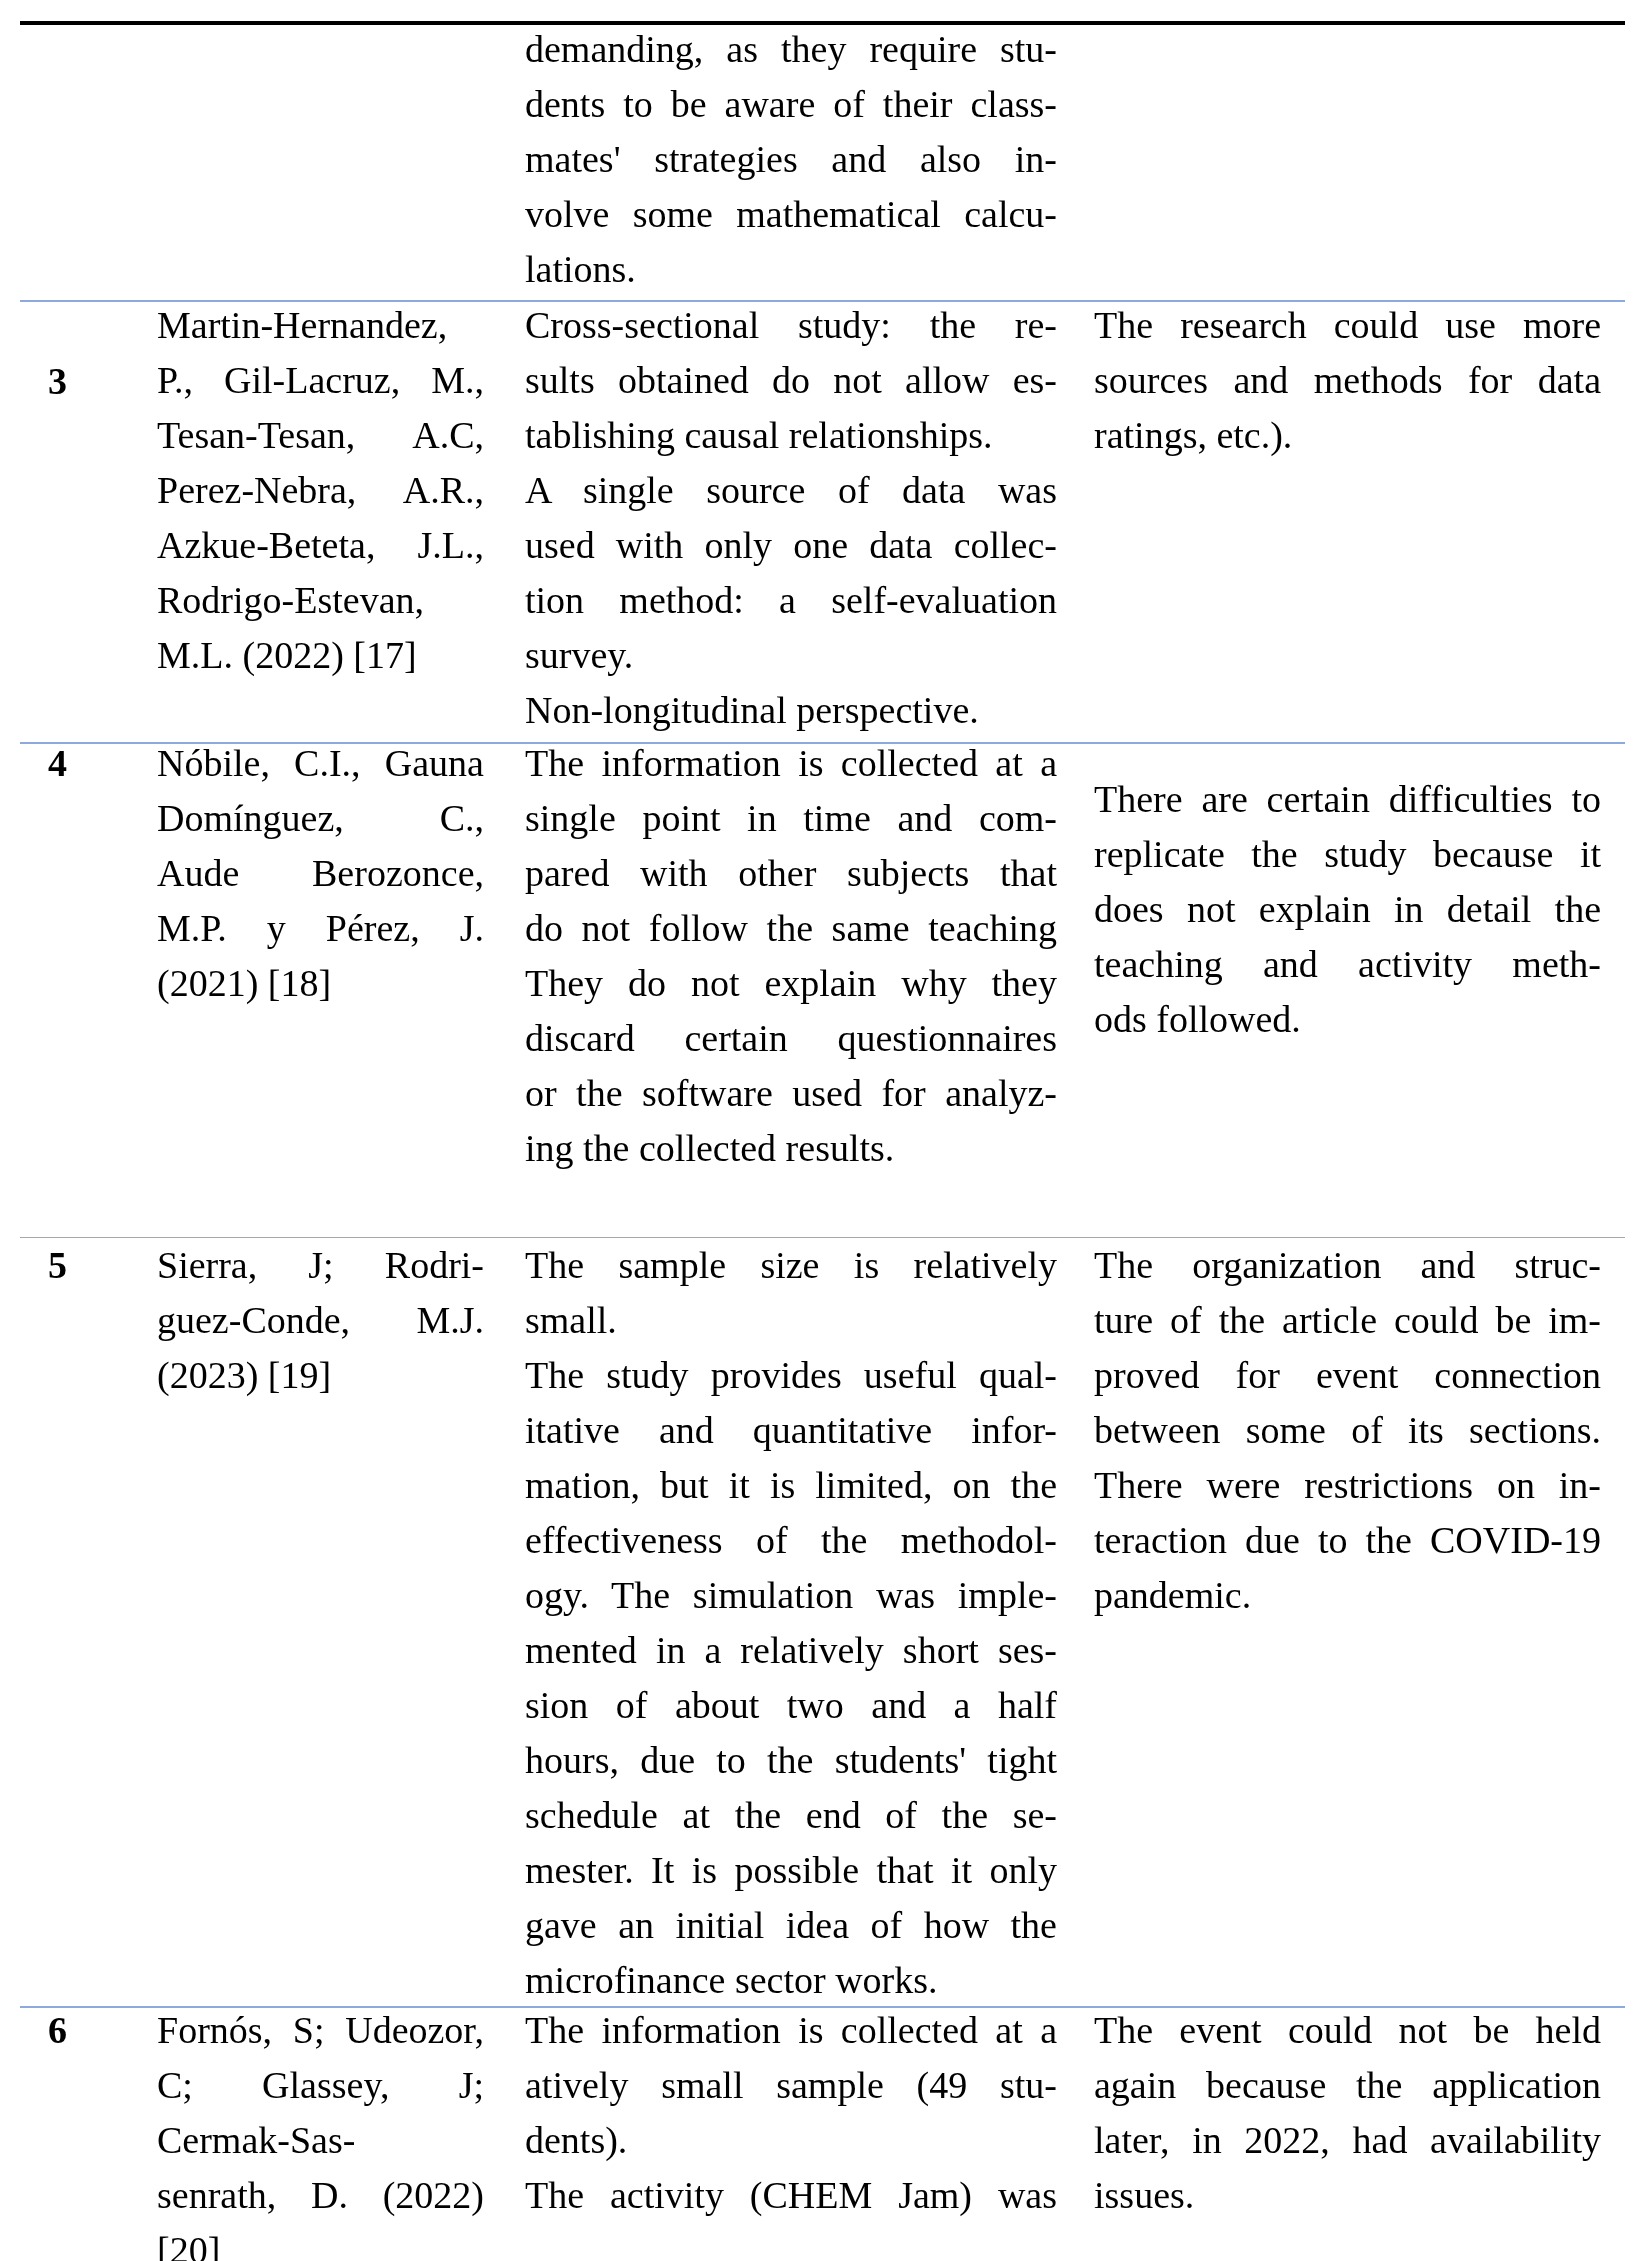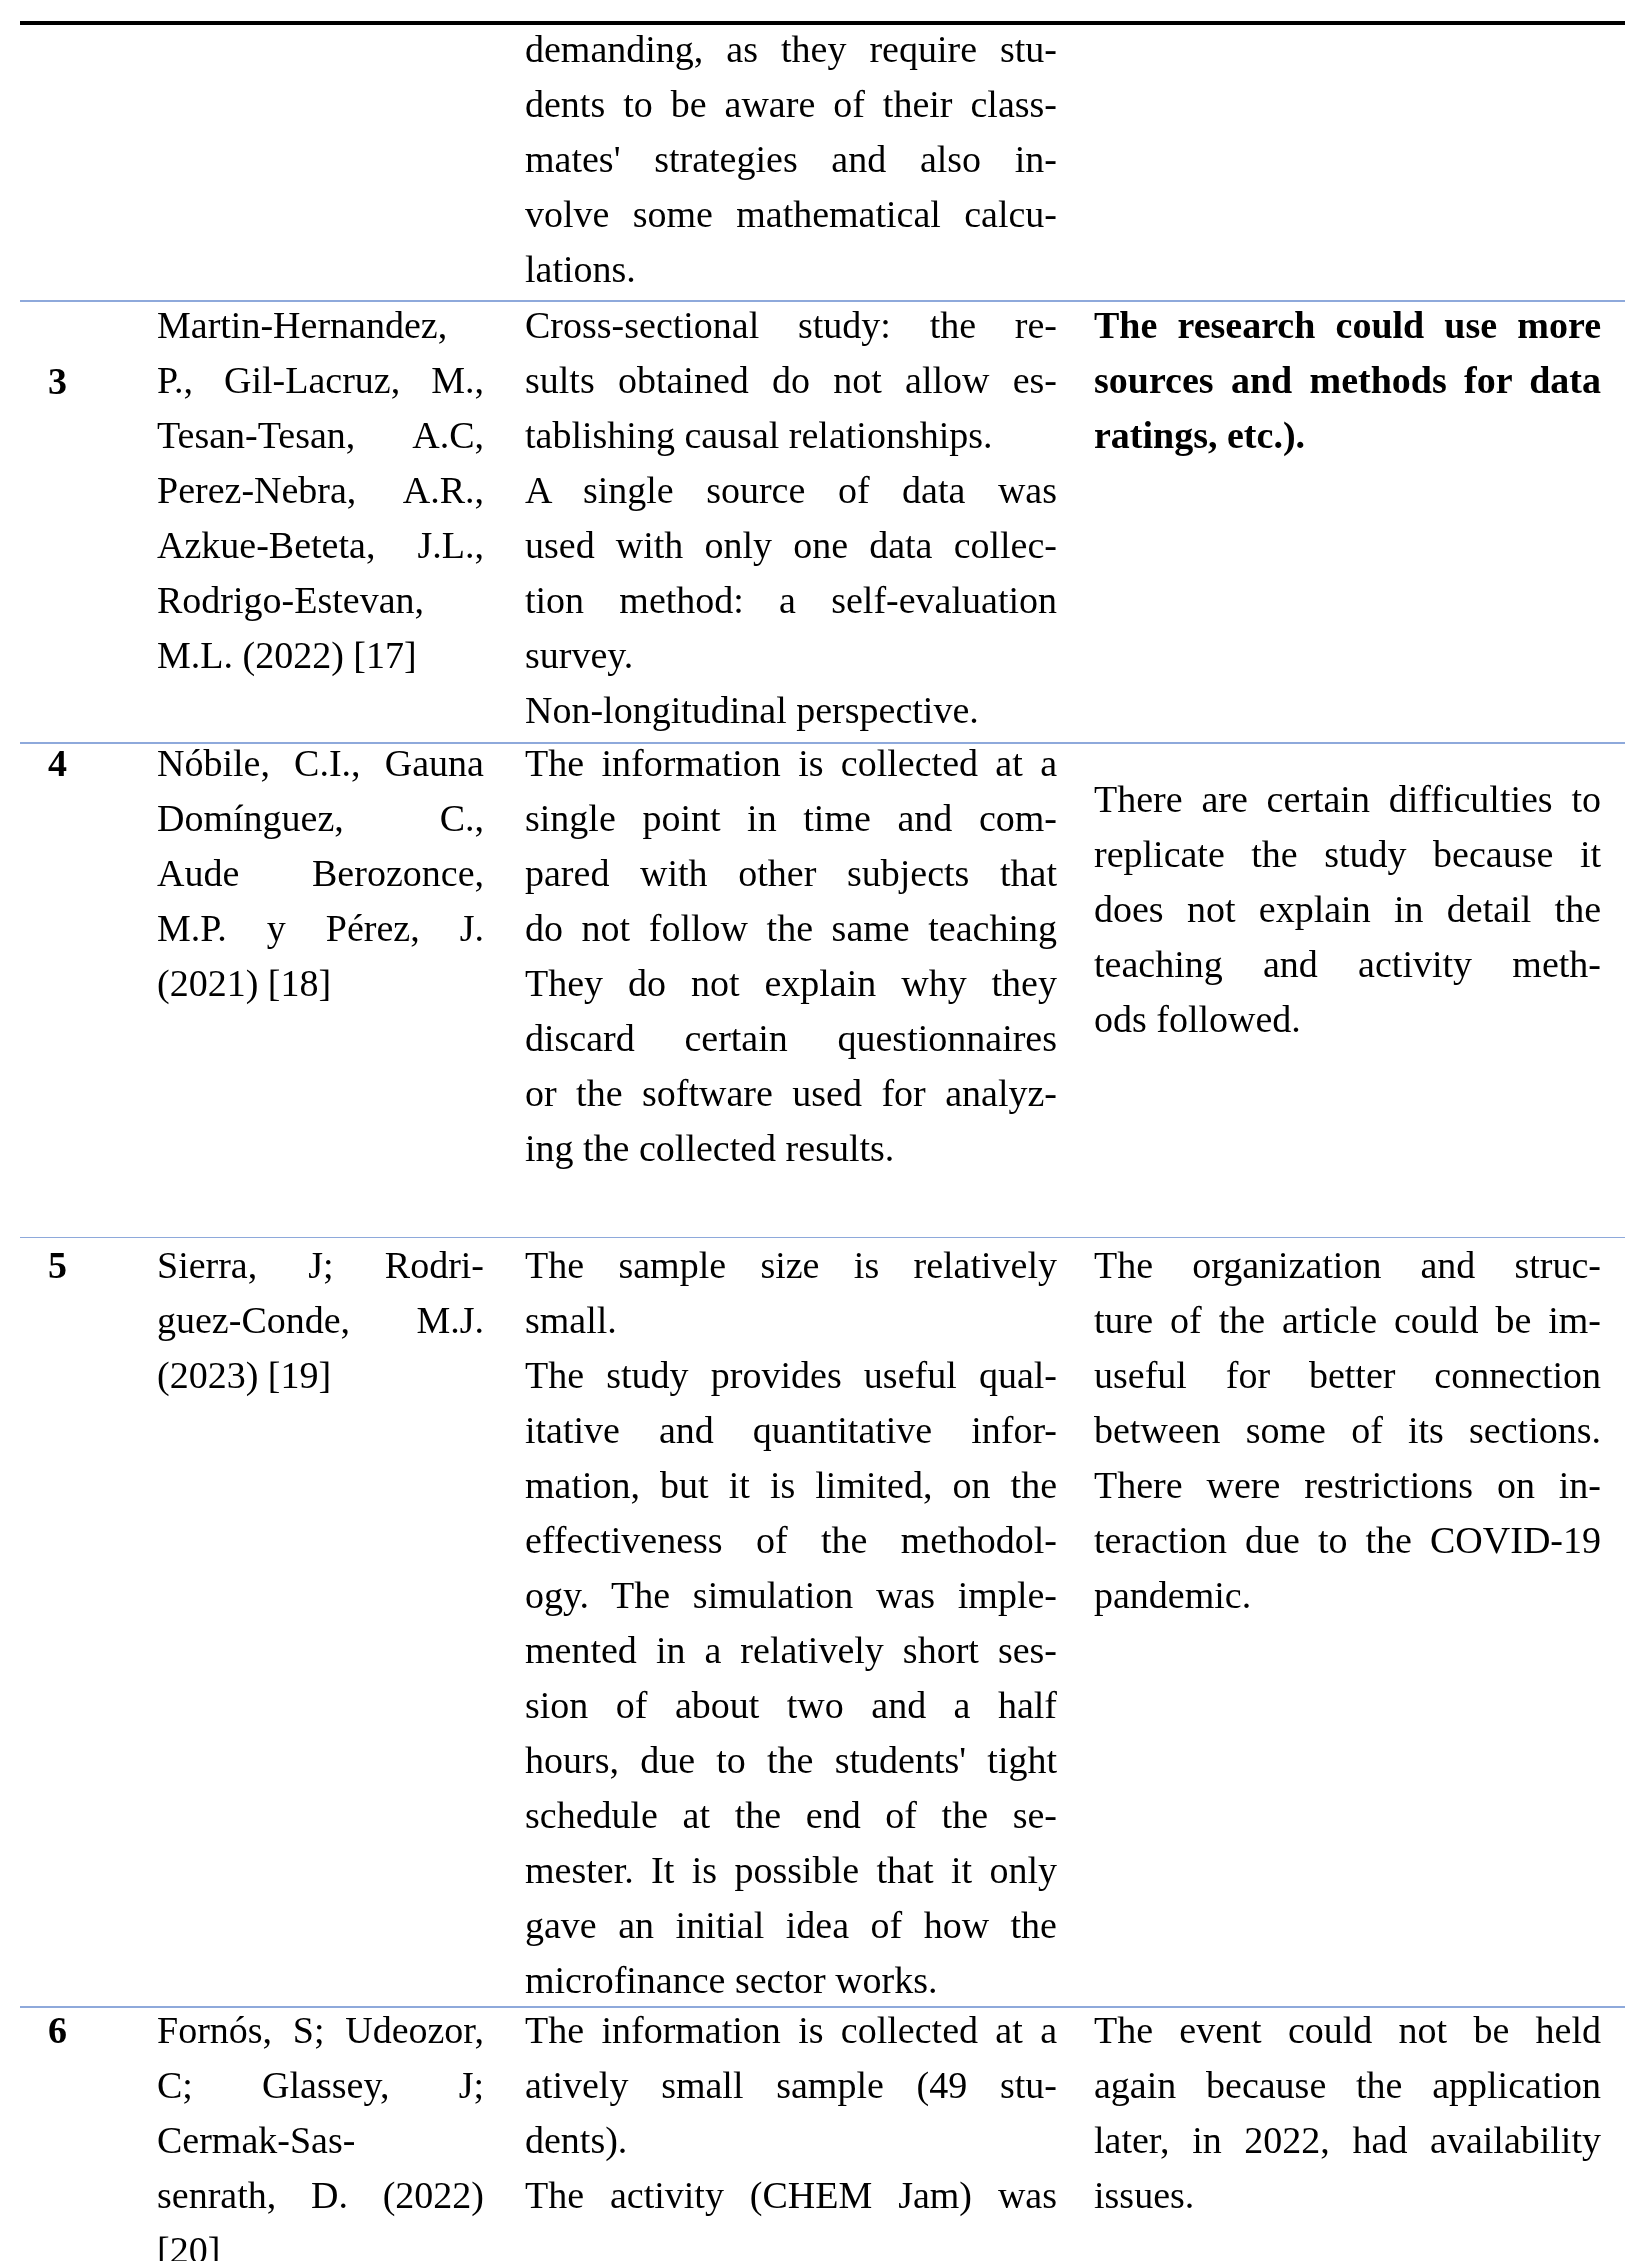--- a/index.html
+++ b/index.html
@@ -65,21 +65,21 @@
         <div>
           <span class="line">A single source of data was</span>
           <span class="line">used with only one data collec-</span>
           <span class="line">tion method: a self-evaluation</span>
           <span class="line last">survey.</span>
         </div>
         <div>
           <span class="line last">Non-longitudinal perspective.</span>
         </div>
       </div>
-      <div class="cell c-rec" style="top: -3.6px; font-weight: bold;">
+      <div class="cell c-rec" style="top: -3.6px;">
         <span class="line">The research could use more</span>
         <span class="line">sources and methods for data</span>
         <span class="line last">ratings, etc.).</span>
       </div>
     </div>
   <div class="sep" style="background: rgb(142, 169, 219);"></div>
 
   <div class="row" style="height:493px">
       <div class="cell c-num" style="top: -8.1px;">
         <span class="line last num">4</span>
@@ -140,21 +140,21 @@
           <span class="line">hours, due to the students' tight</span>
           <span class="line">schedule at the end of the se-</span>
           <span class="line">mester. It is possible that it only</span>
           <span class="line">gave an initial idea of how the</span>
           <span class="line last">microfinance sector works.</span>
         </div>
       </div>
       <div class="cell c-rec" style="top: 0px;">
         <span class="line">The organization and struc-</span>
         <span class="line">ture of the article could be im-</span>
-        <span class="line">useful for better connection</span>
+        <span class="line">proved for event connection</span>
         <span class="line">between some of its sections.</span>
         <span class="line">There were restrictions on in-</span>
         <span class="line">teraction due to the COVID-19</span>
         <span class="line last">pandemic.</span>
       </div>
     </div>
   <div class="sep" style="background: rgb(142, 169, 219);"></div>
 
   <div class="row" style="height:550px">
       <div class="cell c-num" style="top: -5.4px;">

